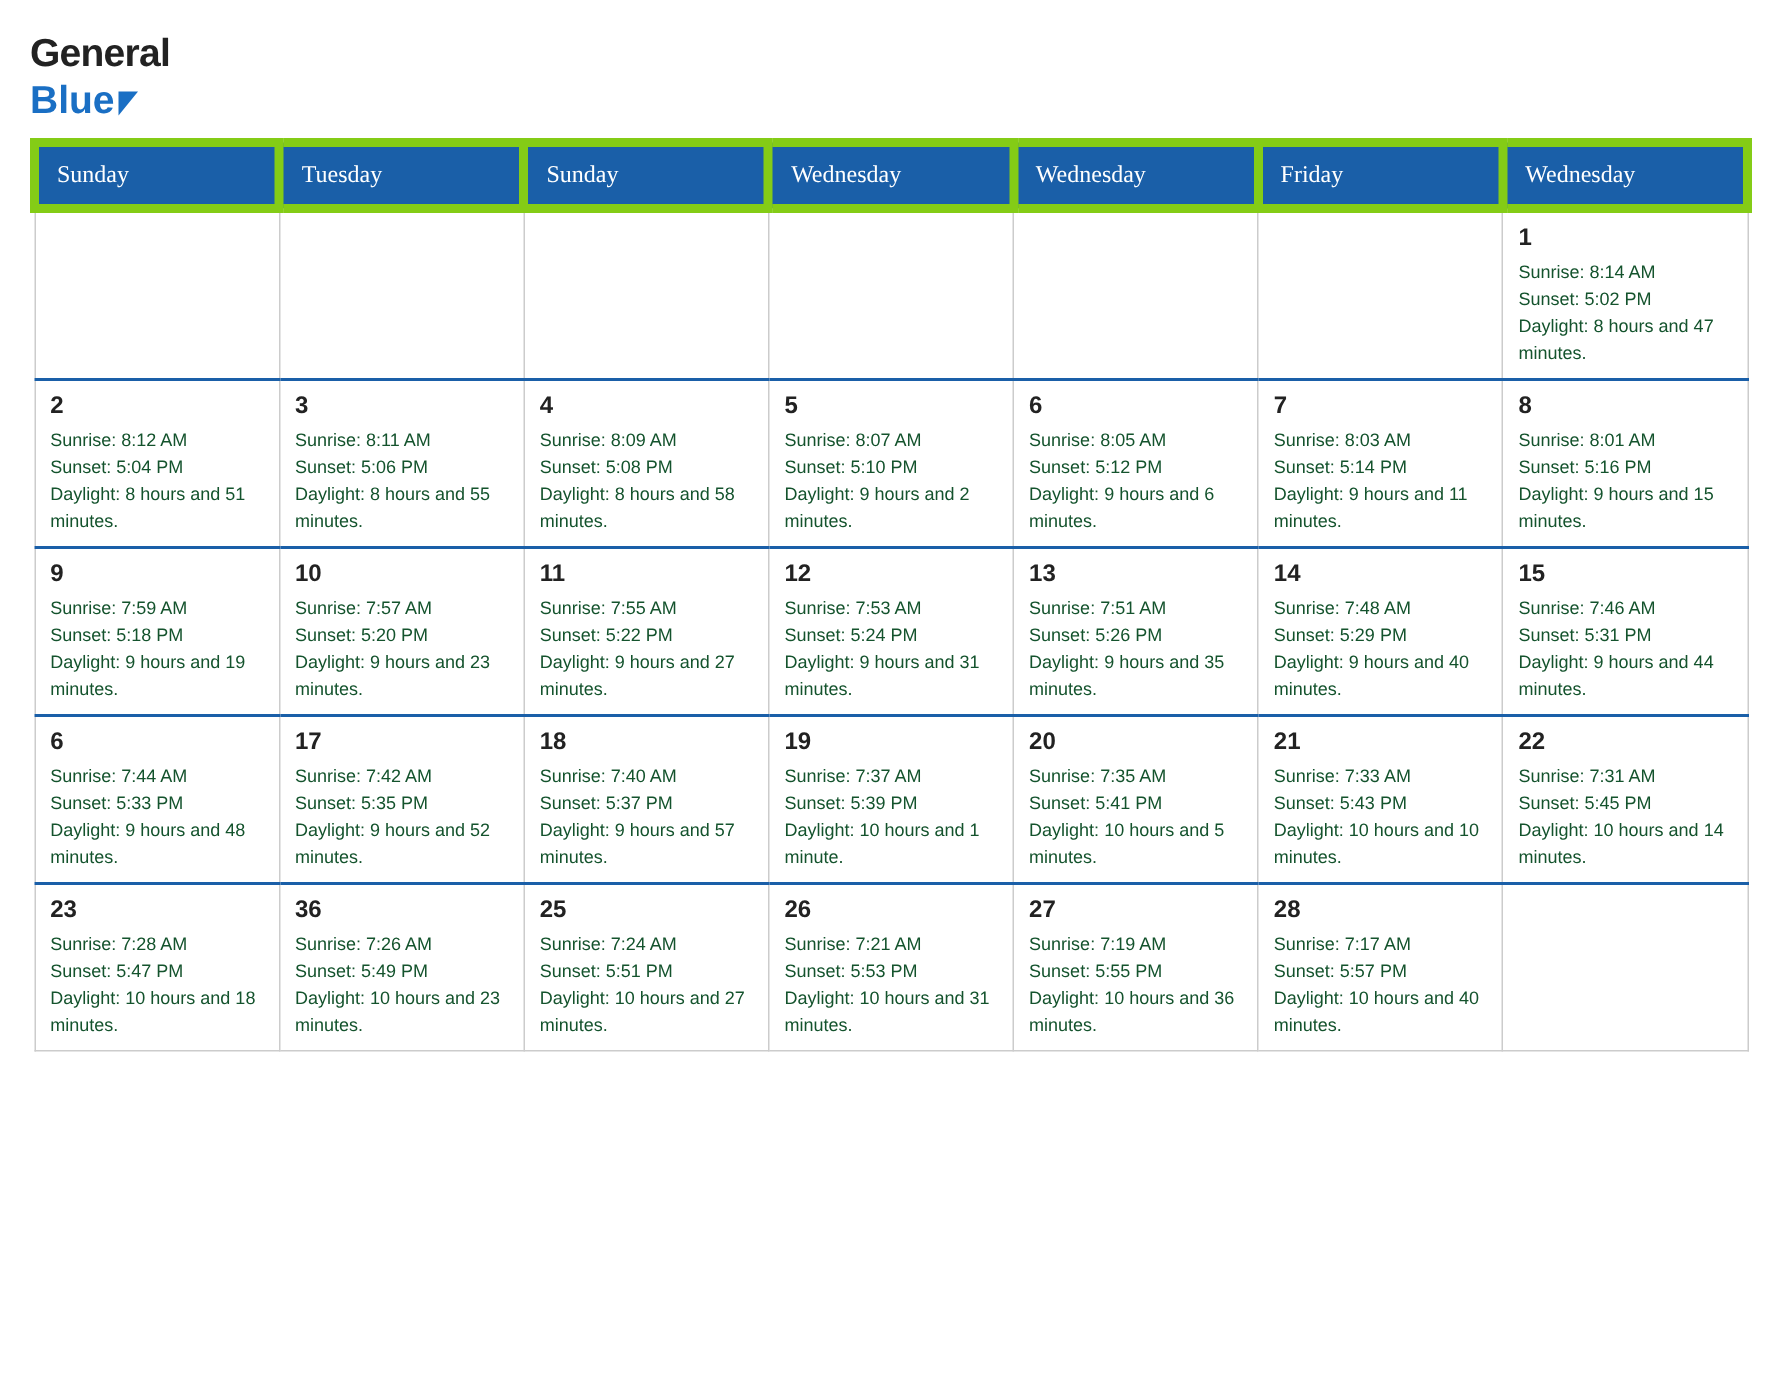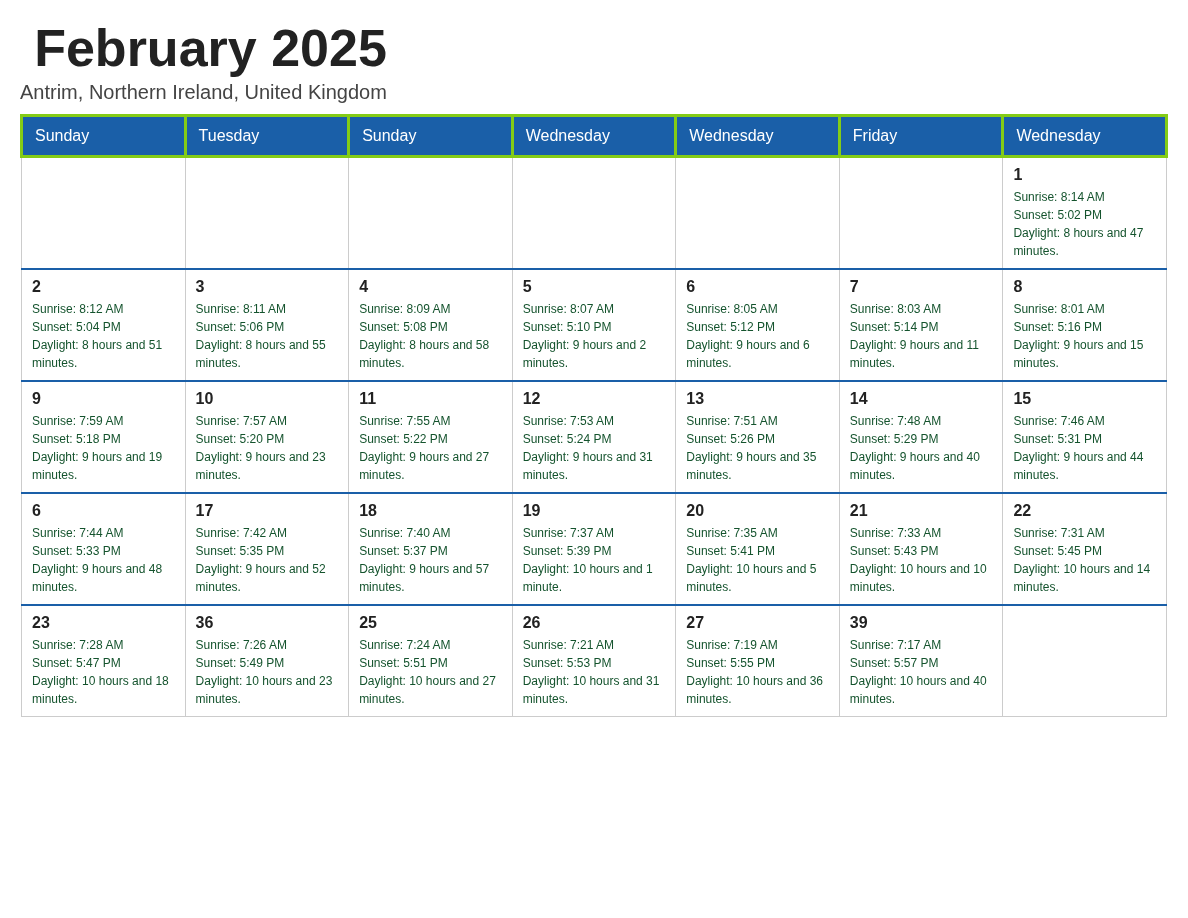--- a/index.html
+++ b/index.html
@@ -36,21 +36,22 @@
       border-collapse: collapse;
       margin-top: 10px;
     }
     .calendar th {
       background-color: #1a5fa8;
       color: #fff;
       text-align: left;
       padding: 10px 12px;
       font-size: 16px;
       font-weight: normal;
-      border: 3px solid #84cc16;
+      border: 6px solid #84cc16;
+      font-family: Liberation Serif, serif;
     }
     .calendar td {
       border: 1px solid #ccc;
       vertical-align: top;
       padding: 8px 10px;
       width: 14.28%;
       min-height: 110px;
       height: 110px;
     }
     .calendar td.empty {
@@ -101,23 +102,26 @@
       border-color: #1a6fc4 transparent transparent transparent;
       margin-left: 3px;
       position: relative;
       top: 2px;
     }
   </style>
 </head>
 <body>
 
 <div class="header">
-  <div class="title-block">
-    <div class="month-title">February 2025</div>
-    <div class="location">Antrim, Northern Ireland, United Kingdom</div>
+  <div class="logo-container">
+    <div class="logo-general">General</div>
+    <div class="logo-blue-row">
+      <span class="logo-blue-text">Blue</span>
+      <span class="logo-triangle"></span>
+    </div>
   </div>
 </div>
 
 <table class="calendar">
   <thead>
     <tr>
       <th>Sunday</th>
       <th>Tuesday</th>
       <th>Sunday</th>
       <th>Wednesday</th>
@@ -244,19 +248,19 @@
         </td>
         <td>
           <div class="day-number">26</div>
           <div class="day-info">Sunrise: 7:21 AM<br>Sunset: 5:53 PM<br>Daylight: 10 hours and 31 minutes.</div>
         </td>
         <td>
           <div class="day-number">27</div>
           <div class="day-info">Sunrise: 7:19 AM<br>Sunset: 5:55 PM<br>Daylight: 10 hours and 36 minutes.</div>
         </td>
         <td>
-          <div class="day-number">39</div>
+          <div class="day-number">28</div>
           <div class="day-info">Sunrise: 7:17 AM<br>Sunset: 5:57 PM<br>Daylight: 10 hours and 40 minutes.</div>
         </td>
         <td class="empty"></td>
       </tr>
     </tbody>
 </table>
 
 </body></html>

